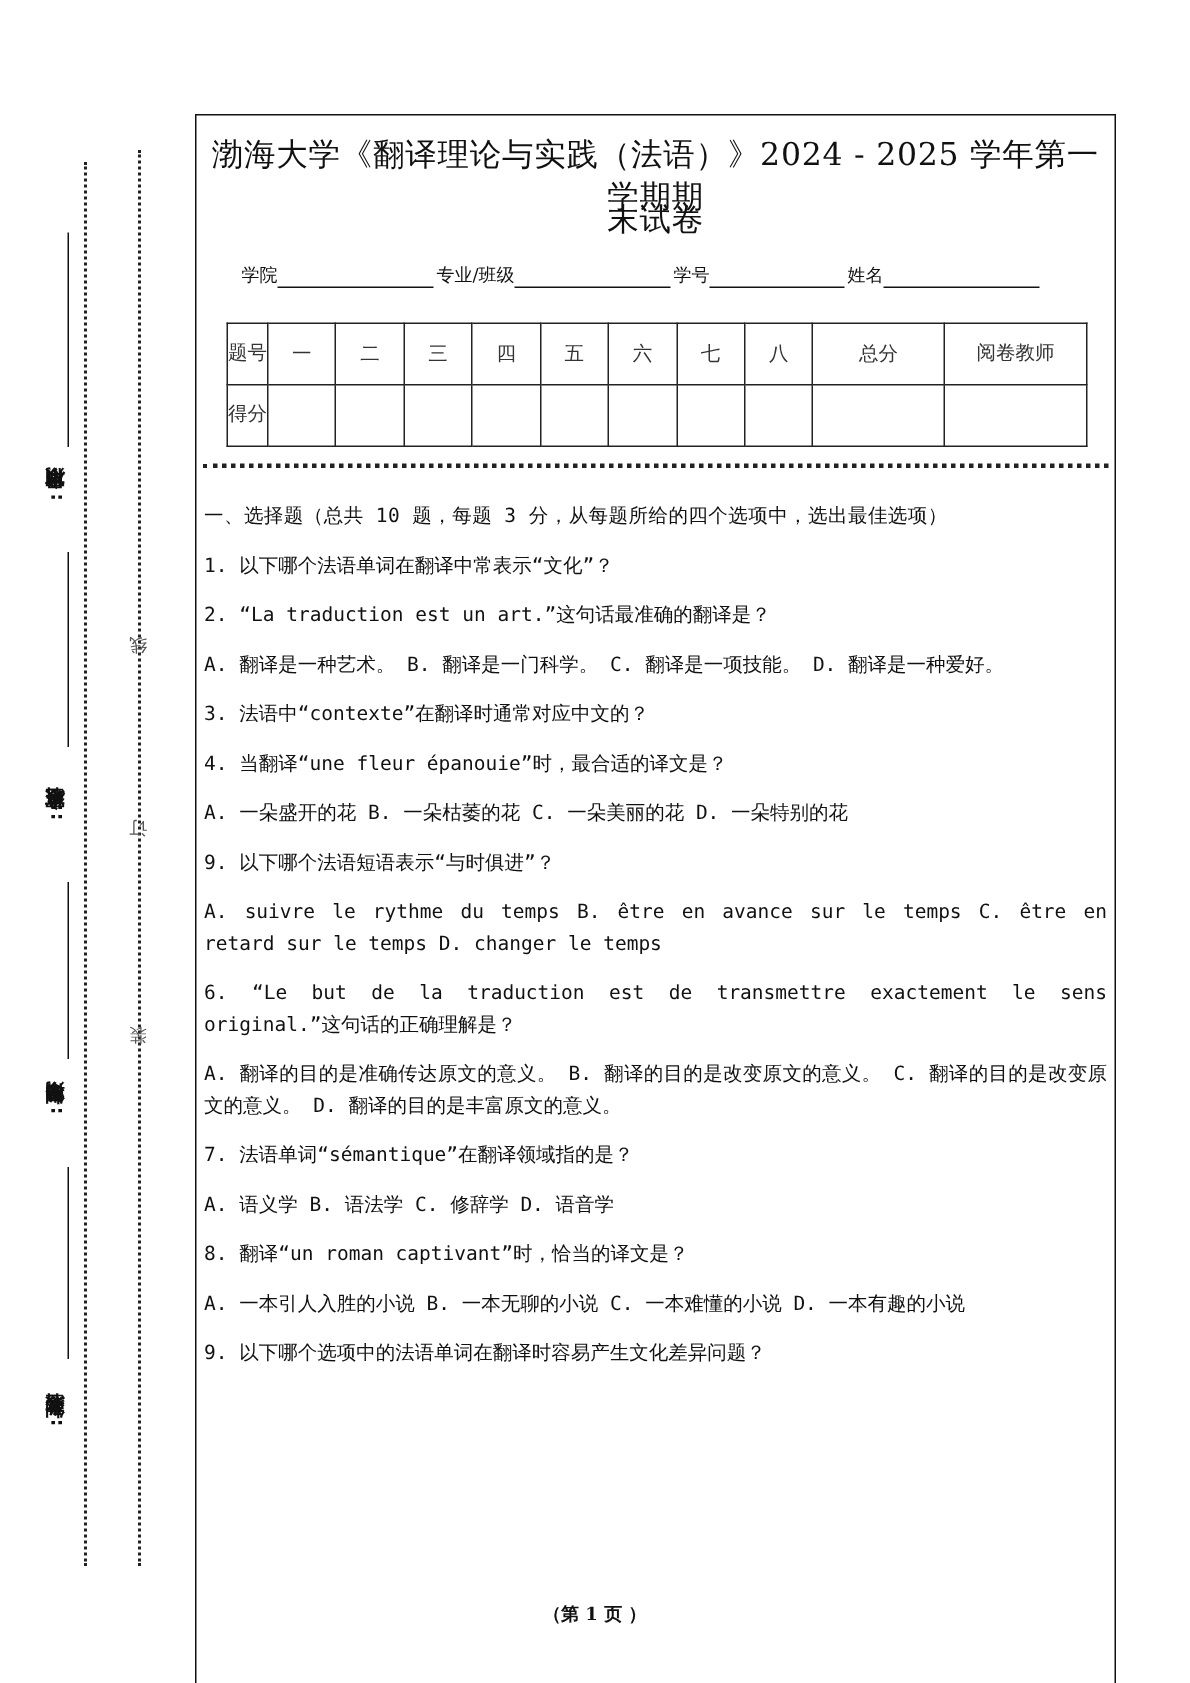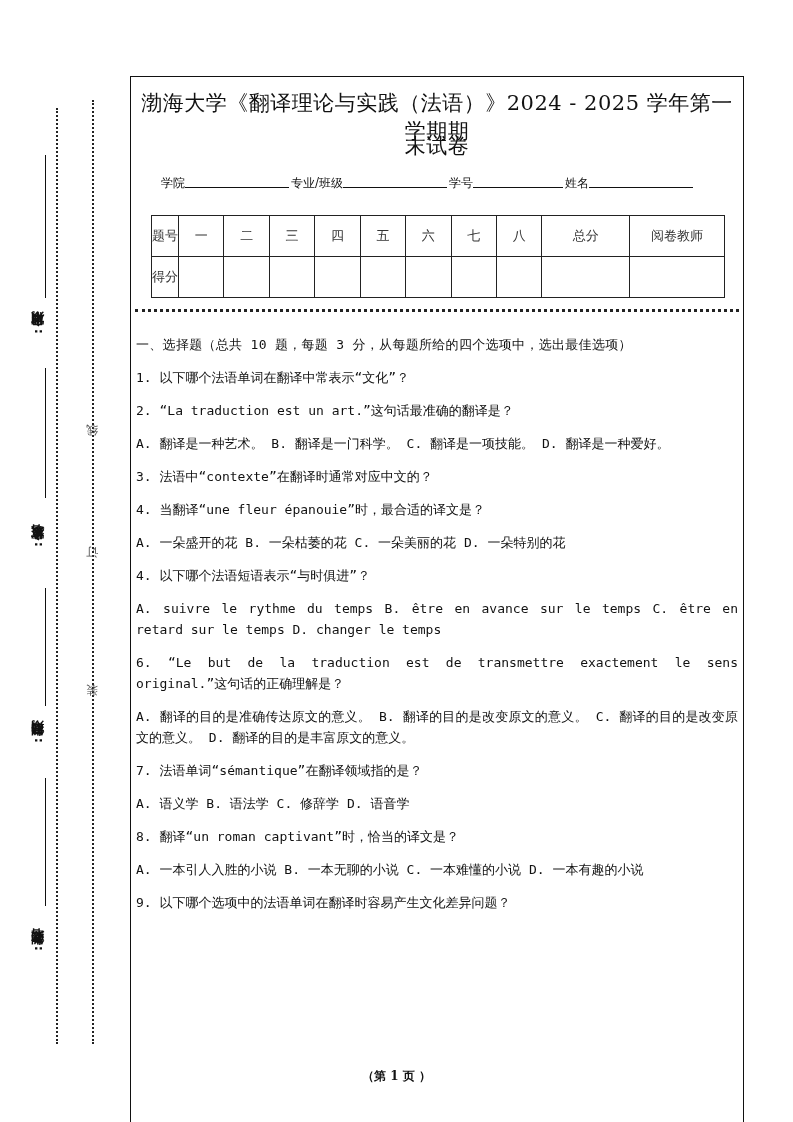--- a/index.html
+++ b/index.html
@@ -37,21 +37,21 @@
     }
     .title {
       position: absolute; left: 0; right: 0; text-align: center;
       font-family: "DejaVu Serif", "Liberation Serif", serif;
       font-size: 21px; letter-spacing: 0.5px; color: #111;
     }
     .t1 { top: 12px; }
     .t2 { top: 55px; }
     .info-row {
       position: absolute; top: 98px; left: 30px; right: 20px;
-      font-size: 12px; display: flex; 
+      font-size: 12px; display: flex; align-items: flex-end;
     }
     .info-row .lbl { white-space: nowrap; }
     .info-row .blank { display: inline-block; border-bottom: 1px solid #111; height: 12px; margin-right: 2px; }
     table.score {
       position: absolute; left: 20px; top: 138px; width: 574px;
       border-collapse: collapse; font-size: 13px; color: #333;
       font-family: "DejaVu Sans", "Liberation Sans", sans-serif;
     }
     table.score td {
       border: 1px solid #222; text-align: center; vertical-align: middle;
@@ -152,21 +152,21 @@
     <p>1. 以下哪个法语单词在翻译中常表示“文化”？</p>
 
     <p>2. “La traduction est un art.”这句话最准确的翻译是？</p>
     <p>A. 翻译是一种艺术。  B. 翻译是一门科学。  C. 翻译是一项技能。  D. 翻译是一种爱好。</p>
 
     <p>3. 法语中“contexte”在翻译时通常对应中文的？</p>
 
     <p>4. 当翻译“une fleur épanouie”时，最合适的译文是？</p>
     <p>A. 一朵盛开的花  B. 一朵枯萎的花  C. 一朵美丽的花  D. 一朵特别的花</p>
 
-    <p>4. 以下哪个法语短语表示“与时俱进”？</p>
+    <p>9. 以下哪个法语短语表示“与时俱进”？</p>
     <p>A. suivre le rythme du temps  B. être en avance sur le temps  C. être en retard sur le temps  D. changer le temps</p>
 
     <p>6. “Le but de la traduction est de transmettre exactement le sens original.”这句话的正确理解是？</p>
     <p>A. 翻译的目的是准确传达原文的意义。  B. 翻译的目的是改变原文的意义。  C. 翻译的目的是改变原文的意义。  D. 翻译的目的是丰富原文的意义。</p>
 
     <p>7. 法语单词“sémantique”在翻译领域指的是？</p>
     <p>A. 语义学  B. 语法学  C. 修辞学  D. 语音学</p>
 
     <p>8. 翻译“un roman captivant”时，恰当的译文是？</p>
     <p>A. 一本引人入胜的小说  B. 一本无聊的小说  C. 一本难懂的小说  D. 一本有趣的小说</p>

